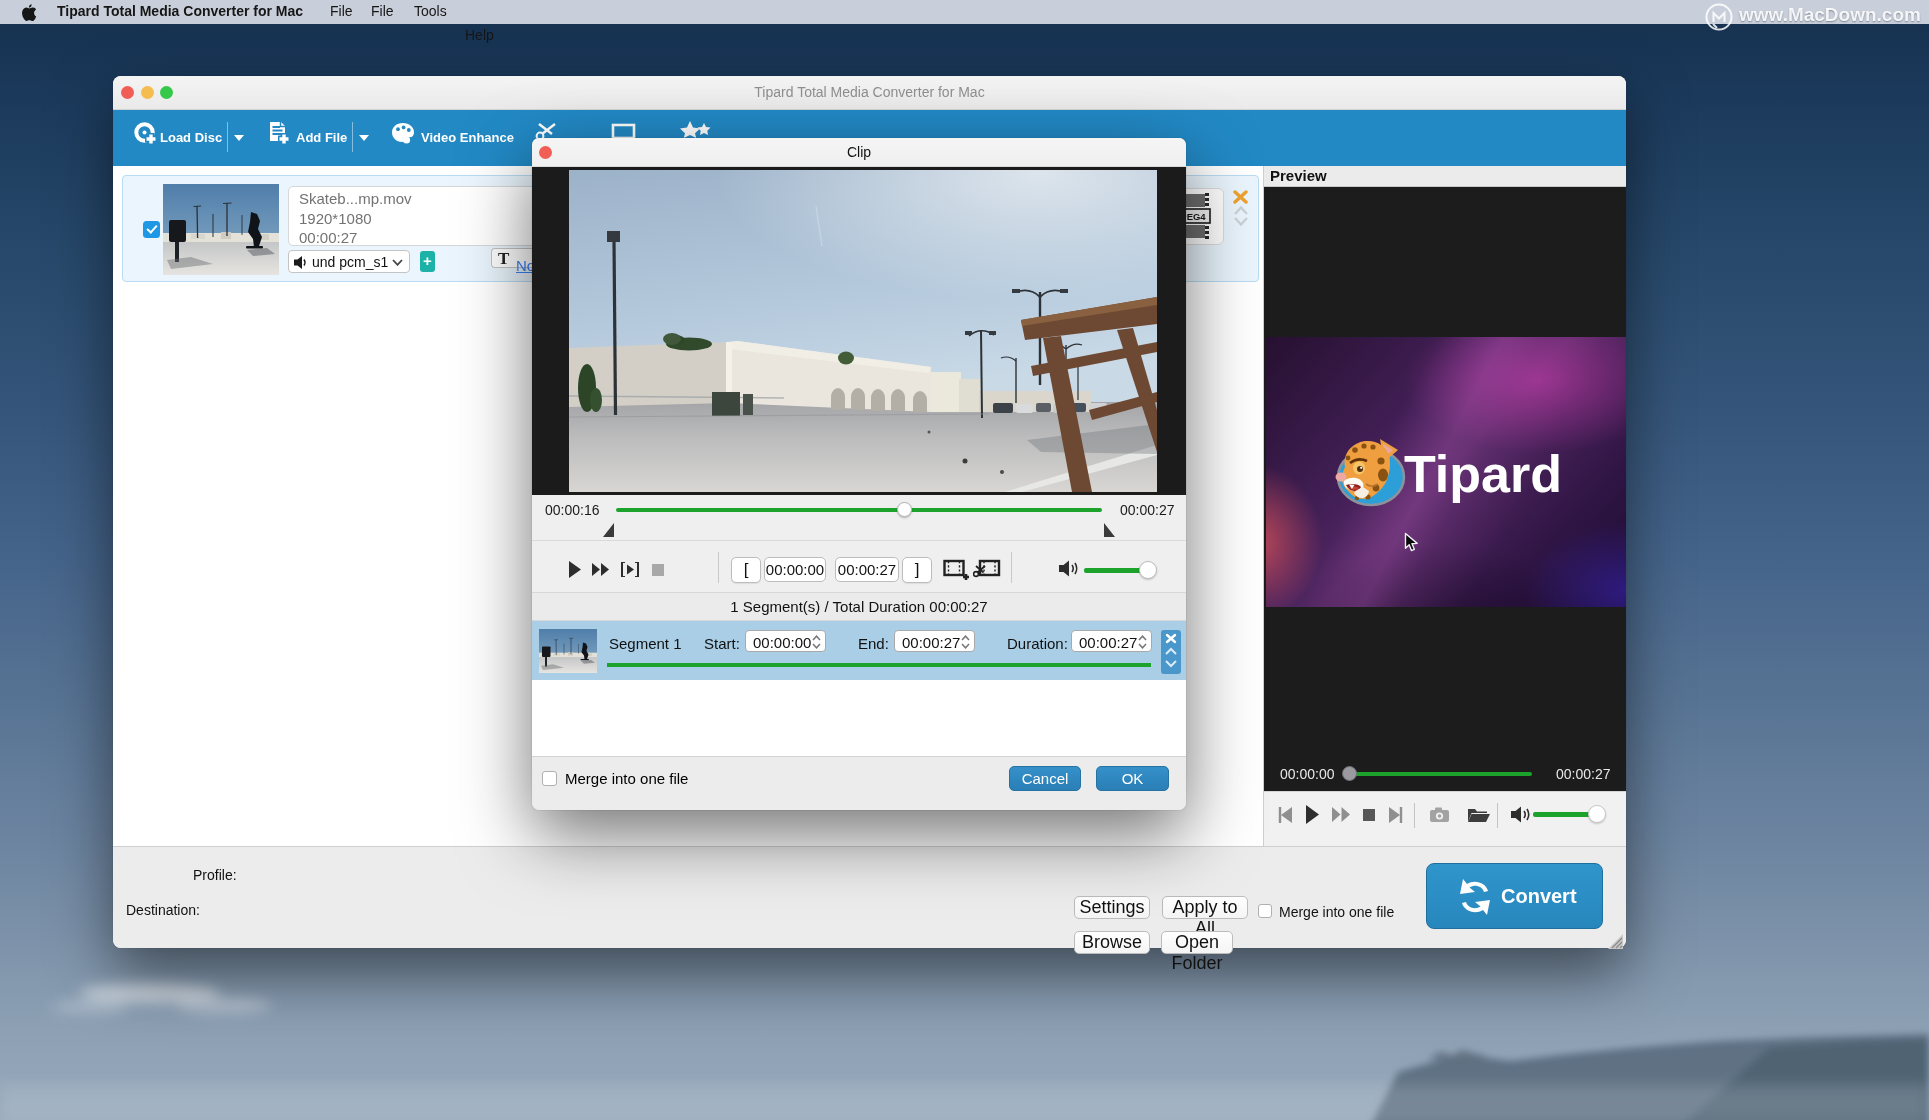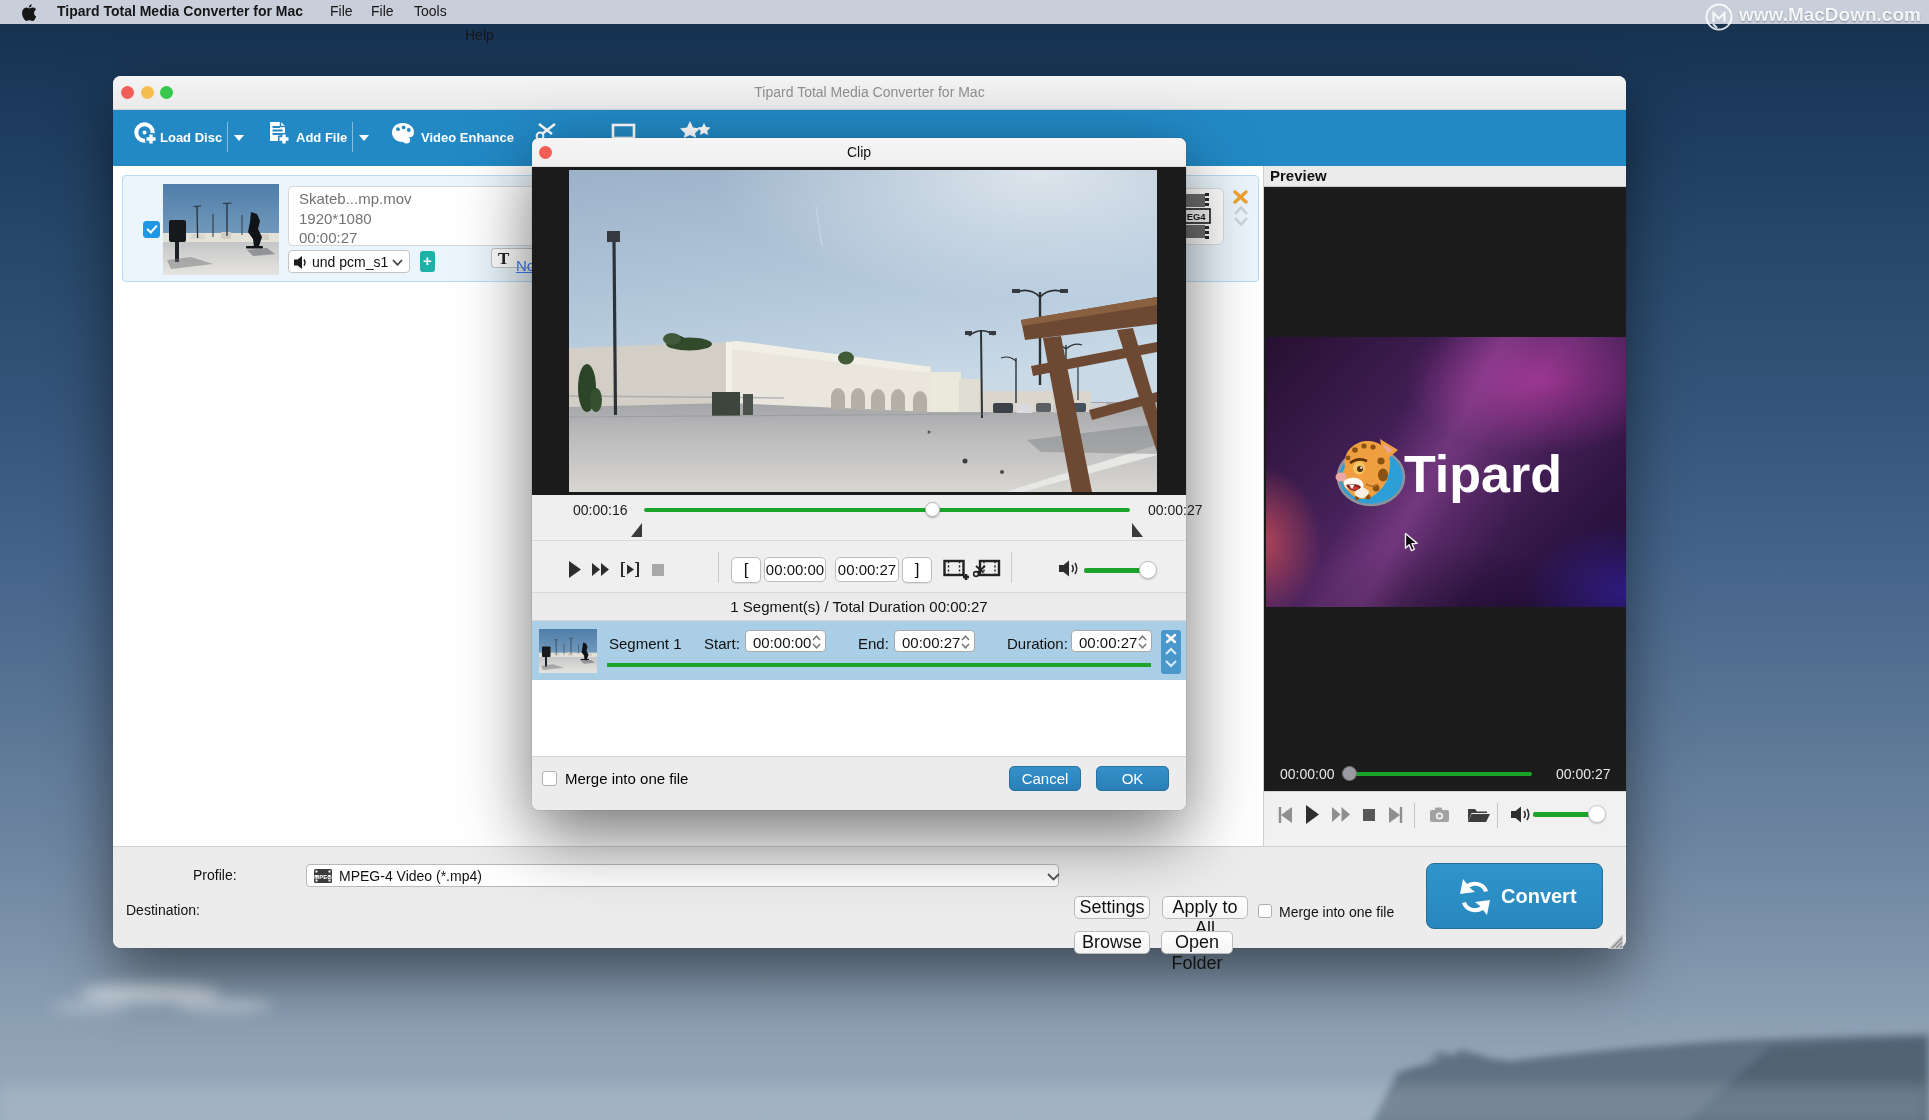--- a/index.html
+++ b/index.html
@@ -73,21 +73,21 @@
   border:1px solid #1f6f9e; border-radius:8px; color:#fff; font-weight:bold; font-size:20px;padding-left:22px; }
 
 
 #dlg { position:absolute; left:532px; top:138px; width:654px; height:672px; background:#efefef;
   border-radius:7px; box-shadow:0 25px 70px rgba(0,0,0,.55), 0 0 1px rgba(0,0,0,.5); }
 #dlgtitle { position:absolute; left:0; top:0; width:654px; height:29px; background:linear-gradient(#f6f5f6,#f0eff0);
   border-radius:7px 7px 0 0; border-bottom:1px solid #d9d9d9; }
 #dlgtitle .t { position:absolute; top:6px; width:100%; text-align:center; font-size:14px; color:#111; }
 #dlgvideo { position:absolute; left:0; top:29px; width:654px; height:328px; background:#1b1b1b; }
 #dlgscene { position:absolute; left:37px; top:3px; width:588px; height:322px; }
-#dlgtl { position:absolute; left:0; top:357px; width:654px; height:45px; font-size:14px; color:#1a1a1a;margin-left:28px; }
+#dlgtl { position:absolute; left:0; top:357px; width:654px; height:45px; font-size:14px; color:#1a1a1a; }
 #dlgctrl { position:absolute; left:0; top:402px; width:654px; height:53px; border-top:1px solid #dadada; border-bottom:1px solid #d8d8d8; }
 .timebox { position:absolute; background:#fff; border:1px solid #bdbdbd; border-radius:5px; font-size:15px; color:#111; text-align:center; }
 #seghead { position:absolute; left:0; top:455px; width:654px; height:28px; background:#ebebeb; border-bottom:1px solid #d7d7d7;
   text-align:center; font-size:15px; color:#111; padding-top:5px; }
 #segrow { position:absolute; left:0; top:483px; width:654px; height:59px; background:#a9cee6; font-size:15px; color:#111; }
 .spin { position:absolute; top:9px; width:81px; height:22px; background:#fff; border:1px solid #a9a9a9; border-radius:4px; }
 .spin .v { position:absolute; left:7px; top:2.5px; font-size:15px; }
 #segwhite { position:absolute; left:0; top:542px; width:654px; height:76px; background:#fff; }
 #dlgbottom { position:absolute; left:0; top:618px; width:654px; height:54px; background:#ececec; border-top:1px solid #d4d4d4; border-radius:0 0 7px 7px; }
 .bluebtn { position:absolute; top:9px; height:25px; background:linear-gradient(#3590c9,#2a7fb6); border:1px solid #2572a3; border-radius:5px;
@@ -345,38 +345,20 @@
       <polygon points="0,5 4.5,5 10,0.5 10,16.5 4.5,12 0,12" fill="#2d2d2d"></polygon>
       <path d="M13 5 Q15.5 8.5 13 12 M16 3 Q19.5 8.5 16 14" stroke="#2d2d2d" stroke-width="1.6" fill="none"></path>
     </svg>
     <div style="position:absolute; left:269px; top:20px; width:66px; height:5px; background:#1ba32c; border-radius:2px;"></div>
     <div style="position:absolute; left:324px; top:13px; width:18px; height:18px; background:#fff; border:1px solid #c9c9c9; border-radius:50%; box-shadow:0 1px 2px rgba(0,0,0,.2);"></div>
   </div>
   </div>
 
   <div id="bottombar">
     <span class="lbl" style="left:80px; top:20px; width:88px;">Profile:</span>
-    <div class="field" id="profilefield" style="left:193px; top:17px; width:753px; height:23px;">
-      <svg style="position:absolute; left:7px; top:4px;" width="18" height="14" viewBox="0 0 18 14">
-        <rect x="0" y="0" width="18" height="14" rx="1.5" fill="#3a3a3a"></rect>
-        <g fill="#fff">
-            <rect x="1.5" y="1.5" width="2" height="2"></rect>
-            <rect x="1.5" y="6" width="2" height="2"></rect>
-            <rect x="1.5" y="10.5" width="2" height="2"></rect>
-        <rect x="14.5" y="1.5" width="2" height="2"></rect>
-            <rect x="14.5" y="6" width="2" height="2"></rect>
-            <rect x="14.5" y="10.5" width="2" height="2"></rect>
-          </g>
-        <text x="9" y="10" text-anchor="middle" font-size="6" font-weight="bold" fill="#fff" font-family="Liberation Sans">MPEG</text>
-      </svg>
-      <span style="position:absolute; left:32px; top:3px;">MPEG-4 Video (*.mp4)</span>
-      <svg style="position:absolute; left:740px; top:8px;" width="13" height="8" viewBox="0 0 13 8">
-          <path d="M1 1 L6.5 6.5 L12 1" stroke="#555" stroke-width="1.8" fill="none"></path>
-        </svg>
-    </div>
     <span class="lbl" style="left:13px; top:55px; width:155px;">Destination:</span>
     <div class="btn" style="left:961px; top:17px; width:76px; height:23px; line-height:21px;">Settings</div>
     <div class="btn" style="left:1049px; top:17px; width:86px; height:23px; line-height:21px;">Apply to All</div>
     <div class="btn" style="left:961px; top:52px; width:76px; height:23px; line-height:21px;">Browse</div>
     <div class="btn" style="left:1048px; top:52px; width:72px; height:23px; line-height:21px;">Open Folder</div>
     <div style="position:absolute; left:1145px; top:57px; width:14px; height:14px; background:#fff; border:1px solid #b0b0b0; border-radius:3px;"></div>
     <span style="position:absolute; left:1166px; top:57px;">Merge into one file</span>
     <div id="convert">
       <svg style="position:absolute; left:28px; top:12px;" width="40" height="42" viewBox="0 0 40 42">
         <path d="M33 15 C31 7 20 3 12 8 L8 3 L5 18 L20 16 L14.5 11.5 C20 8 27 10 29 16 Z" fill="#fff"></path>

